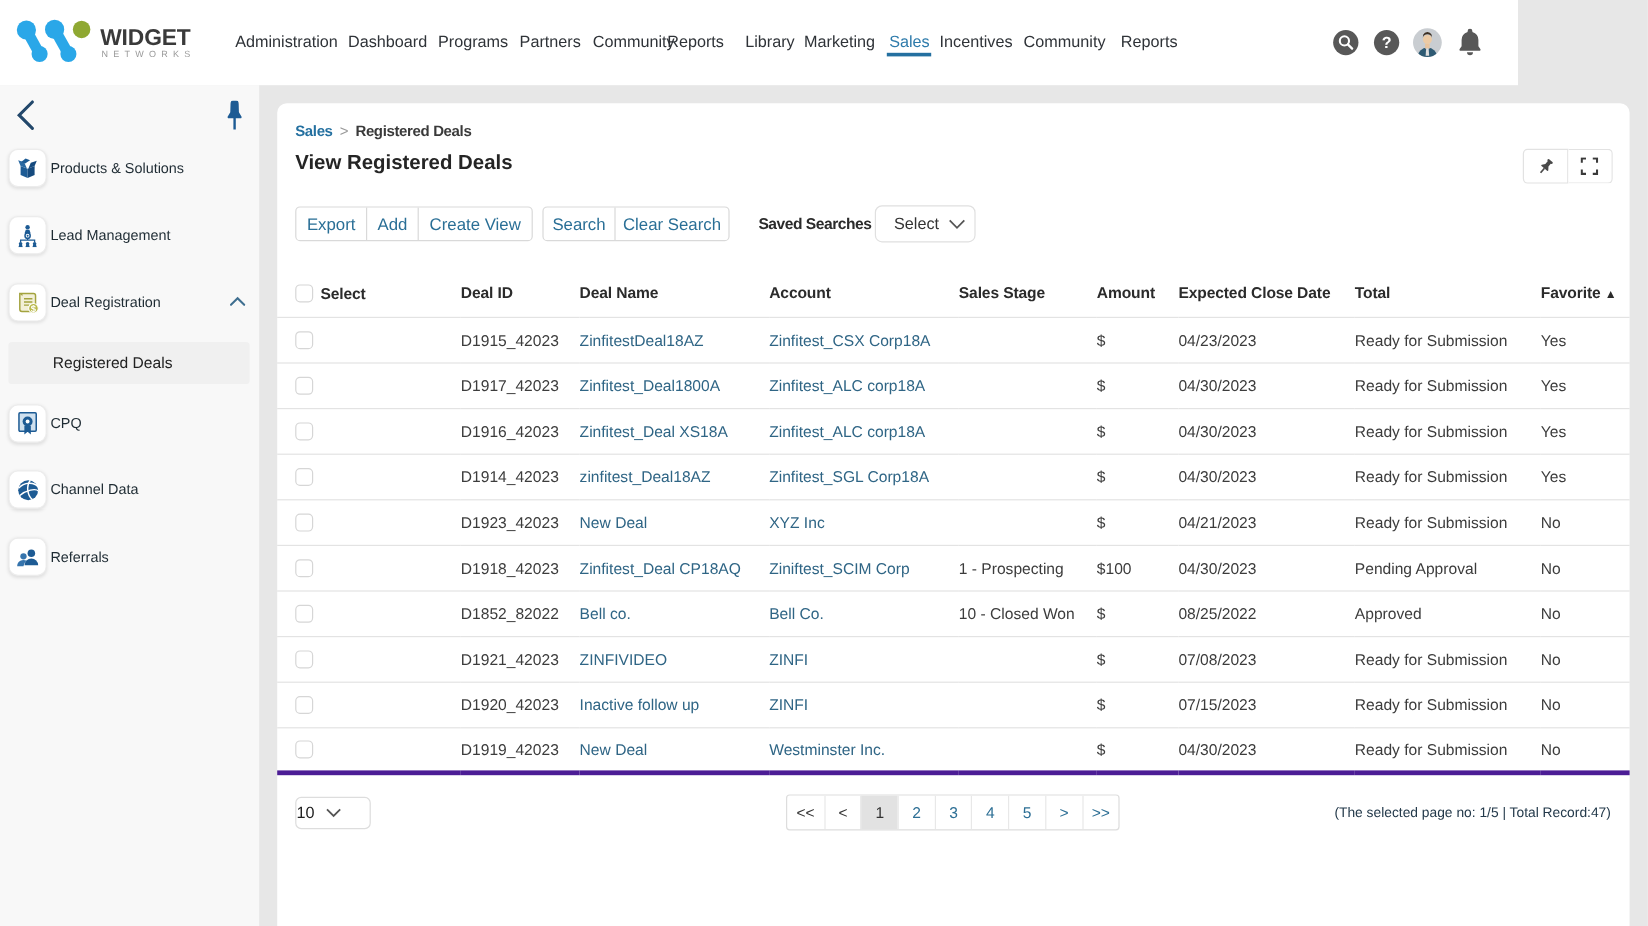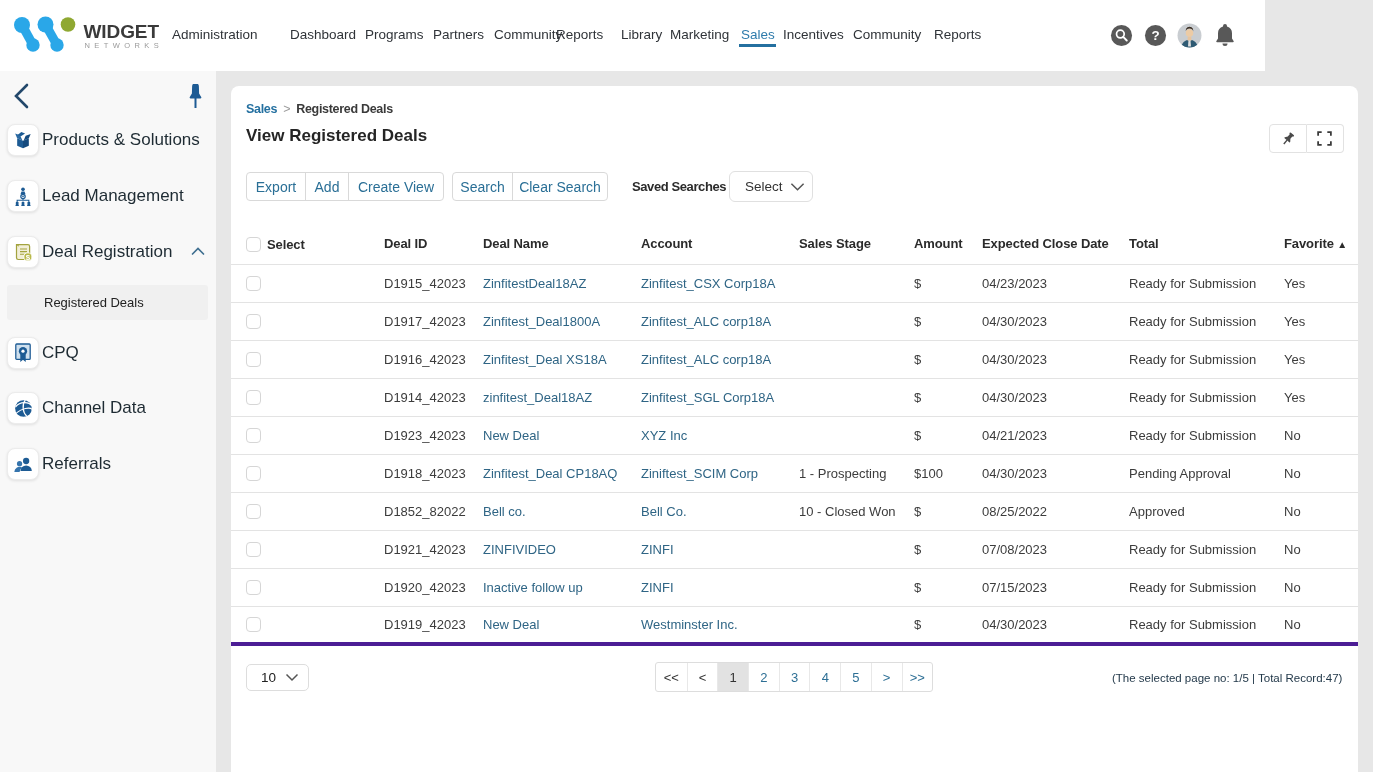--- a/index.html
+++ b/index.html
@@ -12,21 +12,21 @@
 .nav span { position:absolute; top:26.5px; white-space:nowrap; }
 .nav .sel { color:#2e7bab; }
 .underline { position:absolute; left:739px; top:44px; width:37px; height:3px; background:#2470a0; }
 .hicons { position:absolute; right:0; top:0; }
 
 .side { position:absolute; left:0; top:71px; width:216px; height:701px; background:#f8f8f8; }
 .panel { position:absolute; left:231px; top:86px; width:1127px; height:686px; background:#fff; border-radius:8px 8px 0 0; }
 
 .mitem { position:absolute; left:0; width:216px; height:52px; display:flex; align-items:center; }
 .micon { position:absolute; left:7px; top:10px; width:32px; height:32px; background:#fff; border:1px solid #ececec; border-radius:8px; box-shadow:0 1px 3px rgba(0,0,0,0.1); display:flex; align-items:center; justify-content:center; }
-.mlabel { position:absolute; left:42px; font-size:17px; color:#1e2b33; }
+.mlabel { position:absolute; left:42px; font-size:12px; color:#1e2b33; }
 .subsel { position:absolute; left:7px; top:214px; width:201px; height:35px; background:#f0f0f0; border-radius:3px; }
 .sublabel { position:absolute; left:44px; top:224px; font-size:13px; color:#222; }
 
 .crumb { position:absolute; left:246px; top:102px; font-size:12.5px; font-weight:bold; color:#3a3a3a; letter-spacing:-0.3px; }
 .crumb a { color:#2470a0; }
 .crumb .sep { color:#9a9a9a; font-weight:normal; padding:0 6px; }
 .title { position:absolute; left:246px; top:126px; font-size:17px; font-weight:bold; color:#252525; }
 .corner-btns { position:absolute; left:1269px; top:124px; display:flex; }
 .cbtn { width:37.5px; height:29px; border:1px solid #e2e2e2; background:#fff; display:flex; align-items:center; justify-content:center; }
 .cbtn:first-child { border-radius:4px 0 0 4px; }
@@ -152,21 +152,21 @@
           <circle cx="23" cy="36" r="6.7"></circle>
       <line x1="35.5" y1="15.5" x2="47" y2="36" stroke="#2aa7e8" stroke-width="9"></line>
       <circle cx="35.5" cy="15.5" r="8"></circle>
           <circle cx="47" cy="36" r="6.7"></circle>
     </g>
     <circle cx="58" cy="15.5" r="7.3" fill="#8fa832"></circle>
     <text x="73.5" y="28.5" font-family="Liberation Sans" font-size="19" font-weight="bold" fill="#3a3a3a" letter-spacing="-0.1">WIDGET</text>
     <text x="74.5" y="38.5" font-family="Liberation Sans" font-size="7.5" fill="#9a9a9a" letter-spacing="4.4">NETWORKS</text>
   </svg></div>
   <div class="nav">
-    <span style="left:172px">Administration</span>
+    <span style="left:196px">Administration</span>
       <span style="left:290px">Dashboard</span>
       <span style="left:365px">Programs</span>
       <span style="left:433px">Partners</span>
       <span style="left:494px">Community</span>
       <span style="left:556px">Reports</span>
       <span style="left:621px">Library</span>
       <span style="left:670px">Marketing</span>
       <span class="sel" style="left:741px">Sales</span>
       <span style="left:783px">Incentives</span>
       <span style="left:853px">Community</span>
@@ -374,21 +374,21 @@
         <td></td>
         <td>$</td>
         <td>04/30/2023</td>
         <td>Ready for Submission</td>
         <td>No</td>
       </tr>
 </tbody>
   </table>
 
 <div class="pagesize">
-    <span style="margin-left:14px">10</span>
+    <span style="">10</span>
     <svg style="margin-left:9px" width="14" height="9" viewBox="0 0 14 9">
       <path d="M1.5 1.5 L7 7 L12.5 1.5" fill="none" stroke="#555" stroke-width="1.5"></path>
     </svg>
   </div>
 <div class="pager">
   <div class="p dark">&lt;&lt;</div>
     <div class="p dark">&lt;</div>
     <div class="p act">1</div>
     <div class="p">2</div>
     <div class="p">3</div>

